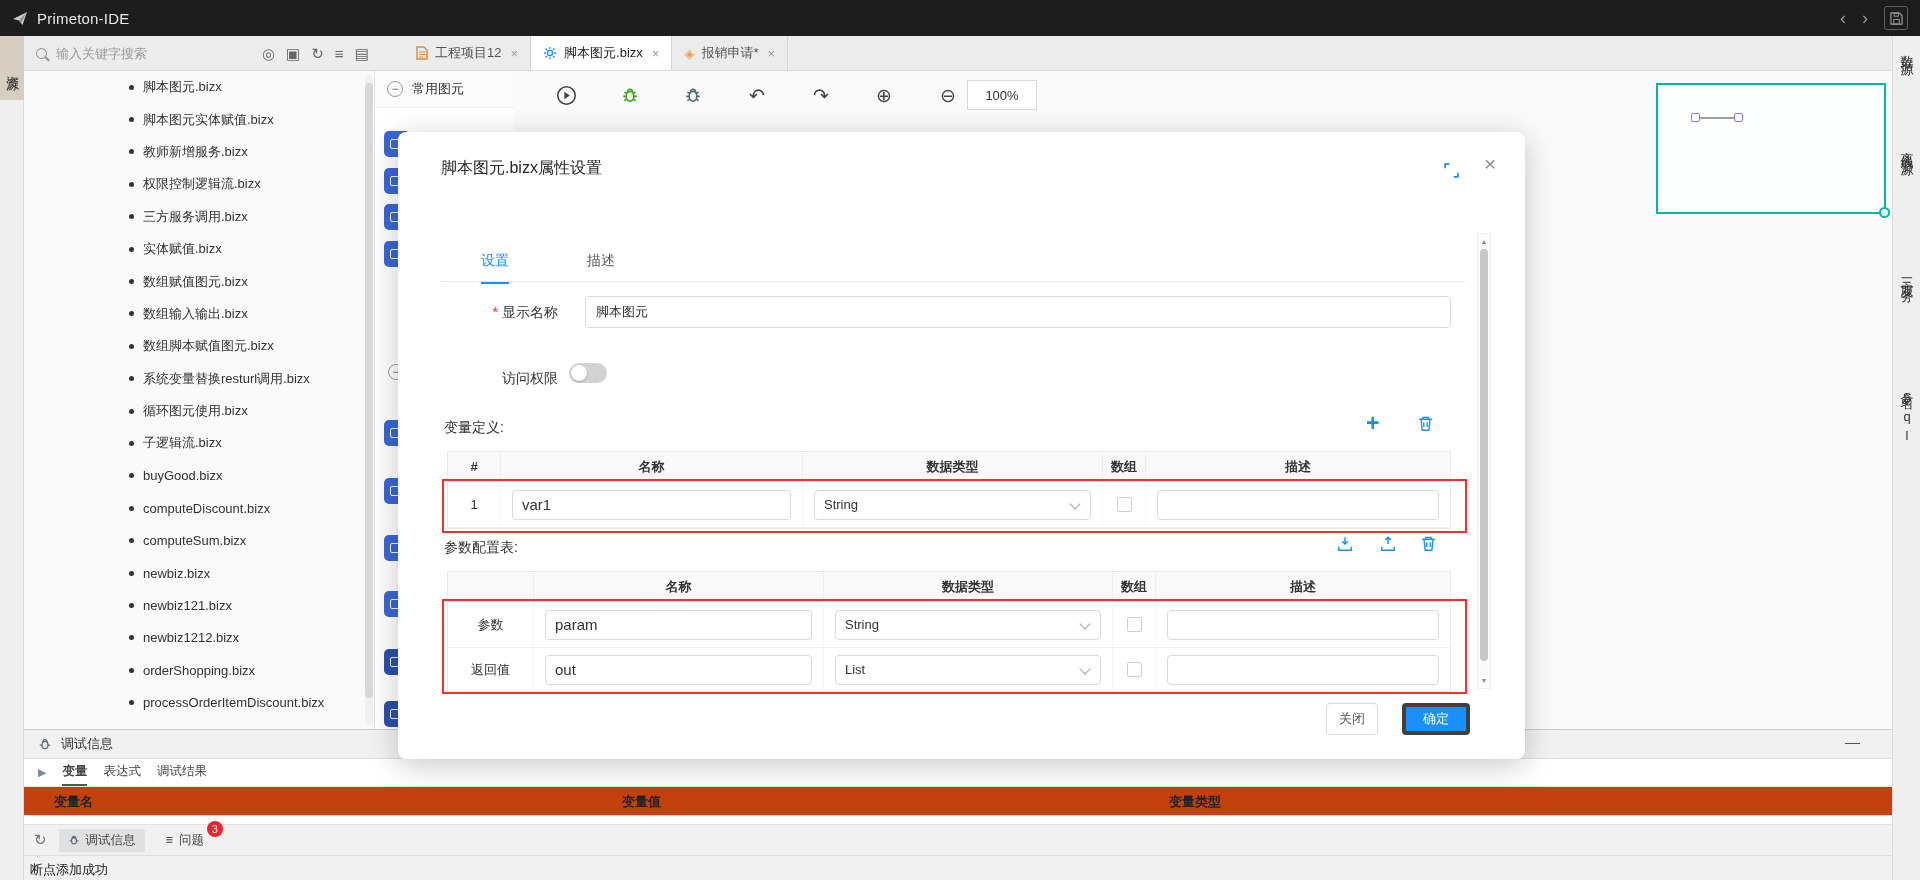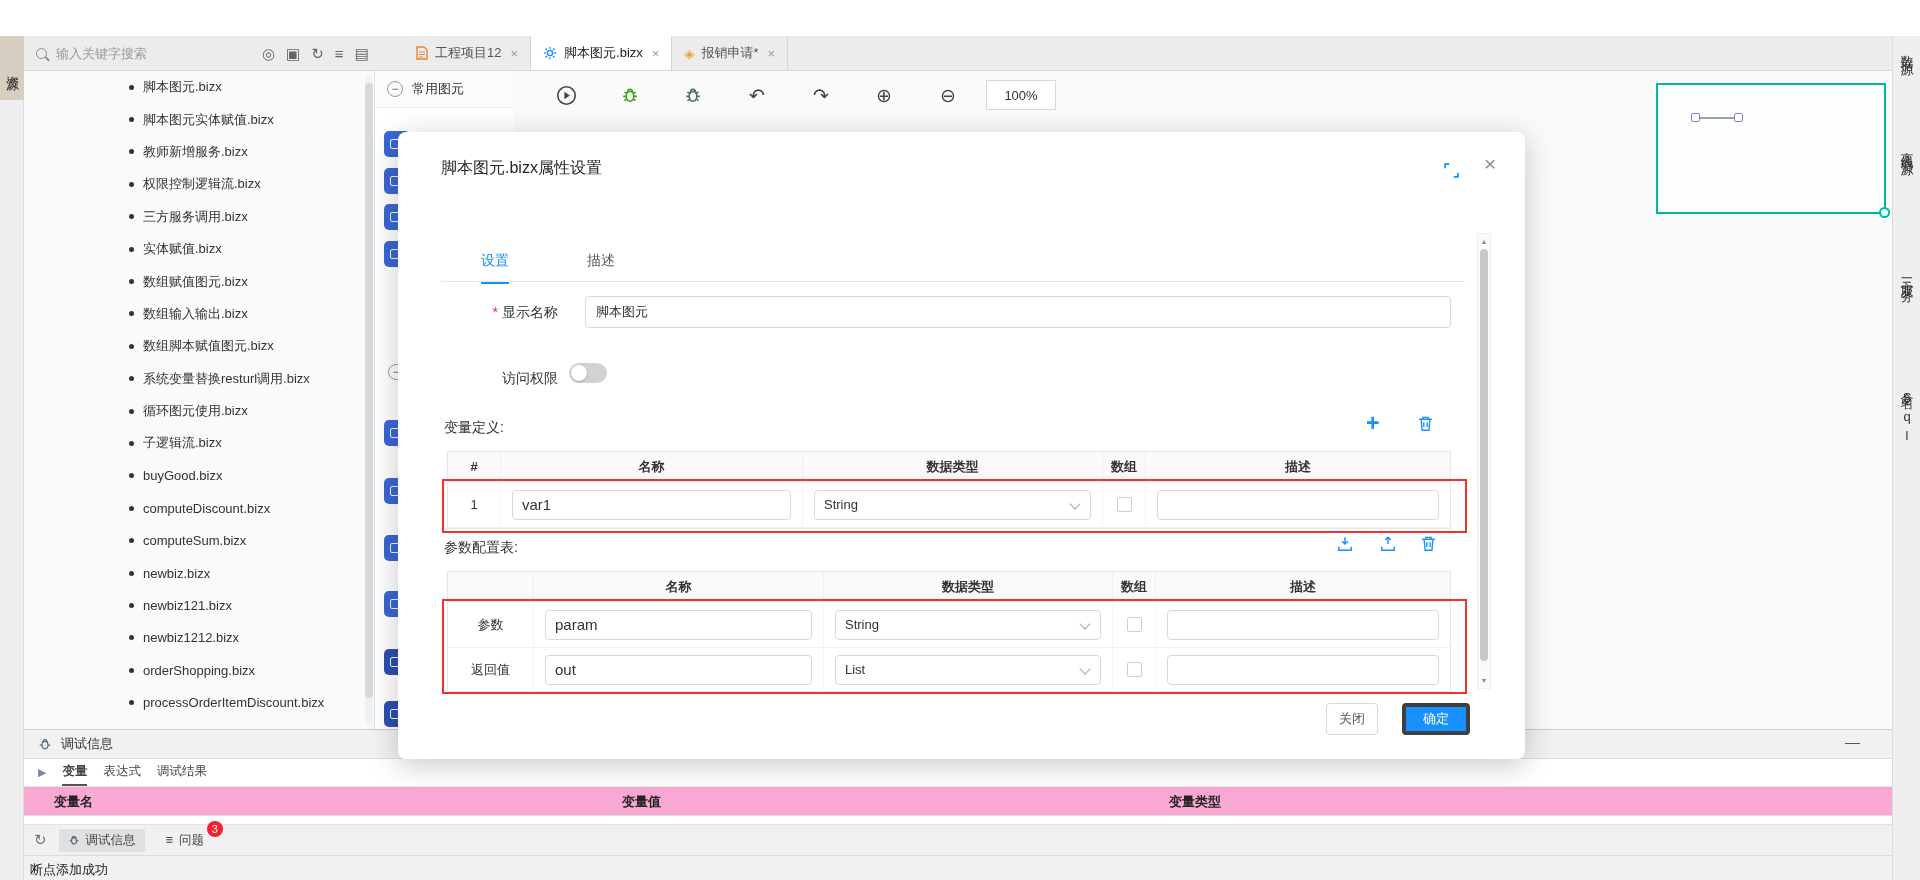--- a/index.html
+++ b/index.html
@@ -43,39 +43,39 @@
   .palette{position:absolute;left:374px;top:71px;width:140px;height:658px;background:#fff;border-left:1px solid #e2e2e2;box-sizing:border-box;}
   .palette-header{height:36px;display:flex;align-items:center;gap:9px;padding-left:12px;font-size:13px;color:#333;border-bottom:1px solid #efefef;background:#fbfbfb;}
   .collapse-icon{width:16px;height:16px;border:1px solid #9a9a9a;border-radius:50%;color:#666;display:flex;align-items:center;justify-content:center;font-size:12px;line-height:1;flex:none;box-sizing:border-box;}
   .pitem{position:absolute;left:9px;width:26px;height:26px;border-radius:5px;background:#3b66d4;}
   .pitem::after{content:"";position:absolute;left:6px;top:8px;width:12px;height:8px;border:1.5px solid rgba(255,255,255,.95);border-radius:2px;}
   .pitem.alt{background:#2d4fae;}
 
   
   .canvas{position:absolute;left:514px;top:71px;width:1378px;height:658px;background:#fafafa;}
   .cv-icon{position:absolute;top:12px;width:24px;height:24px;display:flex;align-items:center;justify-content:center;color:#444;font-size:19px;cursor:default;}
-  .zoom-box{position:absolute;left:472px;top:9px;width:70px;height:30px;border:1px solid #d9d9d9;background:#fff;display:flex;align-items:center;justify-content:center;font-size:13px;color:#333;box-sizing:border-box;}
+  .zoom-box{position:absolute;left:453px;top:9px;width:70px;height:30px;border:1px solid #d9d9d9;background:#fff;display:flex;align-items:center;justify-content:center;font-size:13px;color:#333;box-sizing:border-box;}
   .selection-rect{position:absolute;left:1142px;top:12px;width:230px;height:131px;border:2px solid #00b8a0;background:#fdfefe;box-sizing:border-box;}
   .mini-node{position:absolute;width:9px;height:9px;border:1.5px solid #8f7ad8;border-radius:2px;background:#fff;box-sizing:border-box;}
   .mini-link{position:absolute;height:1.5px;background:#9aa0a6;}
   .sel-handle{position:absolute;right:-6px;bottom:-6px;width:11px;height:11px;border:2px solid #00b8a0;border-radius:50%;background:#eafffb;box-sizing:border-box;}
 
   
   .right-rail{position:absolute;right:0;top:36px;width:28px;height:844px;background:#efefef;border-left:1px solid #dcdcdc;box-sizing:border-box;}
   .rail-group{position:absolute;left:50%;transform:translateX(-50%);writing-mode:vertical-rl;text-orientation:upright;font-size:13px;color:#333;letter-spacing:4px;cursor:default;white-space:nowrap;}
 
   
   .debug{position:absolute;left:24px;top:729px;width:1868px;height:151px;background:#f1f1f1;border-top:1px solid #cbcbcb;box-sizing:border-box;}
   .dbg-header{position:relative;height:28px;display:flex;align-items:center;gap:9px;padding-left:14px;font-size:13px;color:#333;border-bottom:1px solid #ddd;}
   .dbg-min{position:absolute;right:32px;top:3px;color:#555;font-size:15px;cursor:default;}
   .dbg-tabs{height:27px;background:#fff;display:flex;align-items:center;gap:16px;padding-left:14px;font-size:12.5px;color:#444;border-bottom:1px solid #e6e6e6;}
   .dbg-tab{height:25px;display:flex;align-items:center;border-bottom:2px solid transparent;cursor:default;}
   .dbg-tab.active{font-weight:bold;border-bottom-color:#555;}
   .play-sm{color:#7a8aa0;font-size:11px;}
-  .dbg-cols{position:relative;height:28px;background:#f9a8d4;border-bottom:1px solid #ddd;font-size:13px;font-weight:bold;color:#222;}
+  .dbg-cols{position:relative;height:28px;background:#c2410c;border-bottom:1px solid #ddd;font-size:13px;font-weight:bold;color:#222;}
   .dbg-cols span{position:absolute;top:6px;}
   .dbg-empty{height:8px;background:#fff;border-bottom:1px solid #e2e2e2;}
   .dbg-tabbar{height:30px;display:flex;align-items:center;gap:12px;padding-left:10px;background:#f1f1f1;border-bottom:1px solid #ddd;font-size:12.5px;color:#444;}
   .btab{display:flex;align-items:center;gap:6px;padding:3px 9px;border-radius:2px;cursor:default;position:relative;}
   .btab.selected{background:#e0e0e0;}
   .badge{position:absolute;top:-8px;right:-10px;min-width:16px;height:16px;border-radius:8px;background:#f5222d;color:#fff;font-size:11px;display:flex;align-items:center;justify-content:center;padding:0 3px;box-sizing:border-box;}
   .dbg-status{height:28px;display:flex;align-items:center;padding-left:6px;font-size:13px;color:#222;}
   .refresh-ic{color:#777;font-size:15px;}
 
   
@@ -119,20 +119,38 @@
   .m-btn.primary{width:68px;background:#1890ff;color:#fff;border:4px solid #404040;}
   .m-scroll{position:absolute;left:1079px;top:101px;width:14px;height:456px;background:#fafafa;border:1px solid #f0f0f0;box-sizing:border-box;}
   .sb-arrow{position:absolute;left:0;width:12px;height:13px;display:flex;align-items:center;justify-content:center;font-size:7px;color:#8a8a8a;}
   .sb-thumb{position:absolute;left:2px;top:15px;width:8px;height:412px;background:#c7c7c7;border-radius:4px;}
 </style>
 </head>
 <body>
 
 <div id="app">
 
+  <div class="titlebar">
+    <svg width="16" height="16" viewBox="0 0 16 16">
+        <path d="M1 9l14-7-4.5 13-3.5-4.5z" fill="#c9c9c9"></path>
+        <path d="M7 10.5L15 2 9 13z" fill="#8e8e8e"></path>
+      </svg>
+    <span class="app-name">Primeton-IDE</span>
+    <div class="tb-right">
+      <span class="tb-chev">‹</span>
+      <span class="tb-chev">›</span>
+      <span class="tb-save">
+        <svg width="13" height="13" viewBox="0 0 14 14">
+            <path d="M1 1h9l3 3v9H1z" fill="none" stroke="#9a9a9a" stroke-width="1.3"></path>
+            <rect x="4" y="8" width="6" height="5" fill="none" stroke="#9a9a9a"></rect>
+            <rect x="4.5" y="1.5" width="4.5" height="3" fill="none" stroke="#9a9a9a"></rect>
+          </svg>
+      </span>
+    </div>
+  </div>
 
   <div class="left-rail">
     <div class="res-tab">资源</div>
   </div>
 
   <div class="strip">
     <div class="search">
       <span class="mag"></span>
       <input type="text" placeholder="输入关键字搜索" style="">
     </div>

